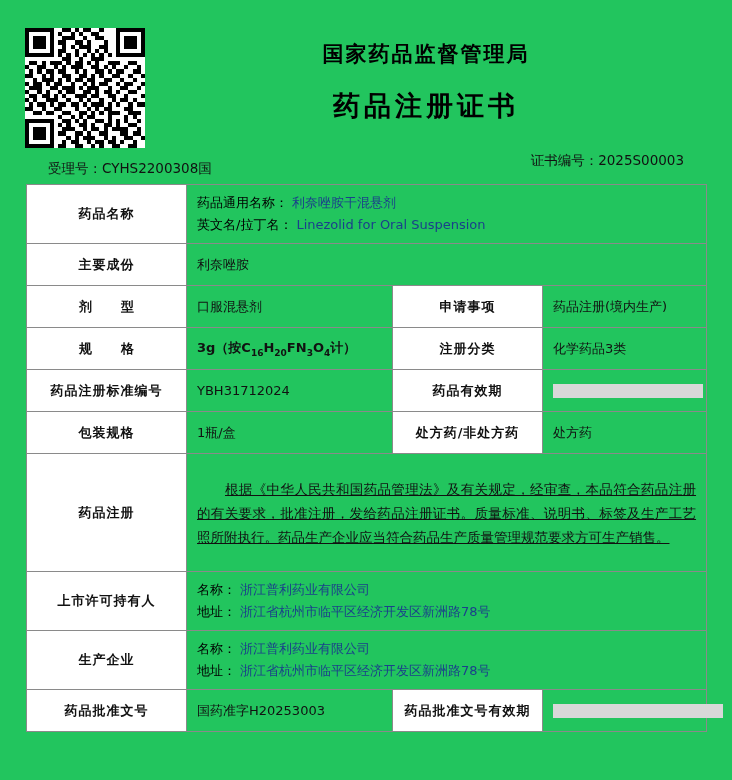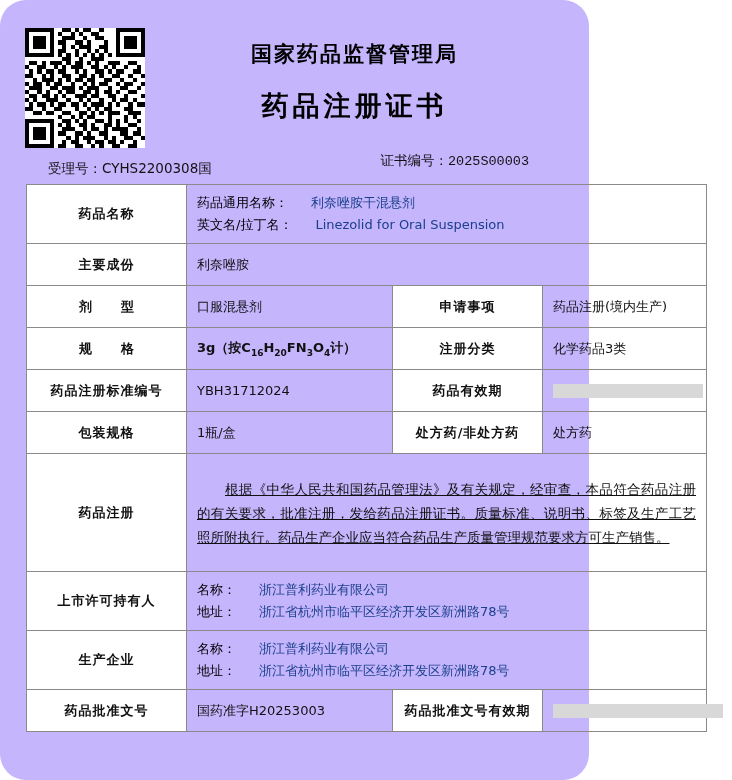--- a/index.html
+++ b/index.html
@@ -9,25 +9,24 @@
   }
   body {
     width: 732px;
     height: 780px;
     font-family: "Liberation Sans", sans-serif;
     color: #111;
     overflow: hidden;
   }
   .page {
     position: relative;
-    width: 589px;
+    width: 732px;
     height: 780px;
-    background: #c4b5fd;
+    background: #22c55e;
     box-sizing: border-box;
-    border-radius: 26px;
   }
 
   
   .header {
     position: relative;
     height: 148px;
   }
   .qr {
     position: absolute;
     left: 25px;
@@ -70,24 +69,23 @@
     color: #111;
   }
   .meta-left {
     position: absolute;
     left: 0;
     top: 12px;
     white-space: nowrap;
   }
   .meta-right {
     position: absolute;
-    right: 12px;
+    right: 0;
     top: 4px;
     white-space: nowrap;
-    font-family: Liberation Mono, monospace;
   }
   .meta-label { }
   .meta-value { }
 
   
   .cert-table {
     margin: 6px 26px 0 26px;
     border-collapse: collapse;
     width: 680px;
     table-layout: fixed;
@@ -109,21 +107,20 @@
     background: #fff;
   }
   .lbl.spaced { letter-spacing: 8px; text-indent: 8px; }
   .val {
     text-align: left;
   }
   .sub-line {
     display: flex;
     align-items: baseline;
     line-height: 22px;
-    gap: 19px;
   }
   .sub-key {
     color: #000;
     white-space: nowrap;
     font-size: 13px;
   }
   .sub-val {
     color: #1b3f8b;
     font-size: 13px;
     margin-left: 4px;

